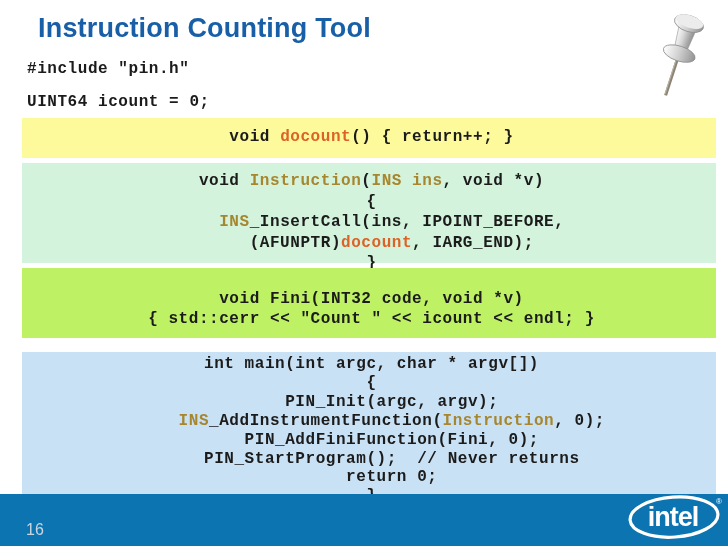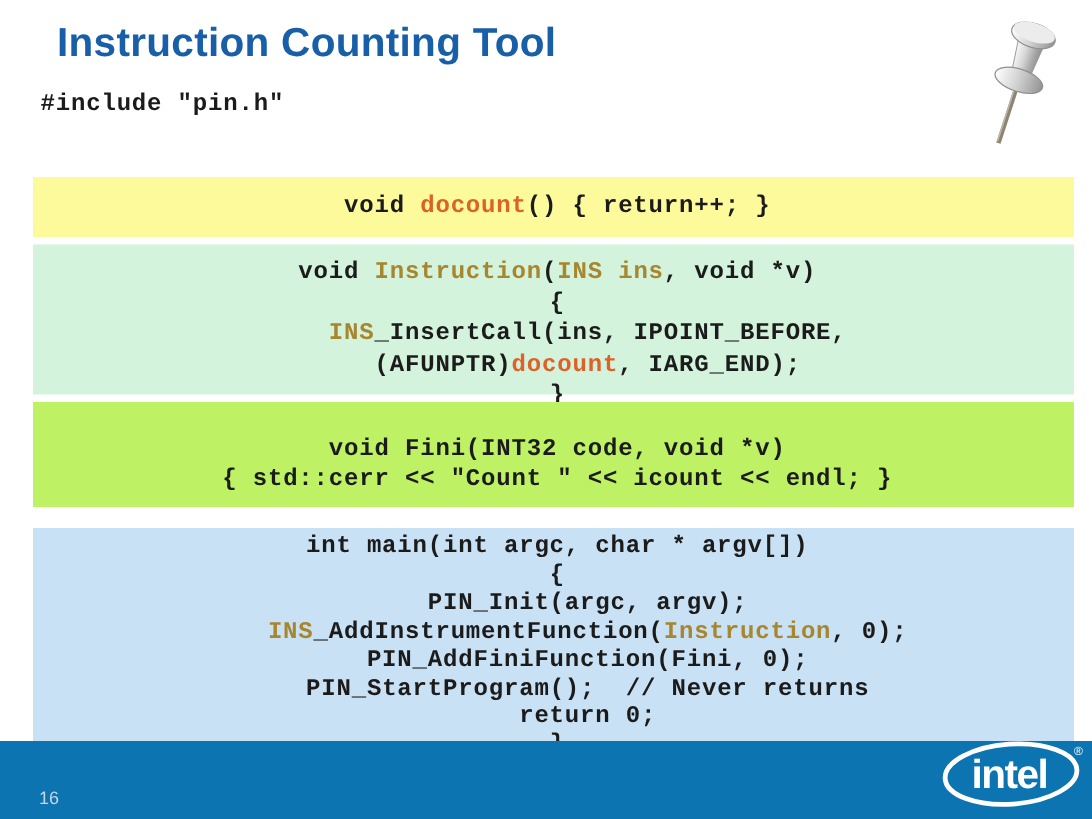--- a/index.html
+++ b/index.html
@@ -48,21 +48,21 @@
   .block-3{top:352px;height:151px;padding-top:3px;}
   .block-3 .code-line{line-height:18.9px;}
 
   .pushpin{position:absolute;top:0px;right:6px;}
 
   .footer-bar{
     position:absolute;left:0;top:494px;width:728px;height:52px;
   }
   .page-number{
     position:absolute;left:26px;bottom:7px;
-    font-size:12px;color:#C9D5DF;
+    font-size:16px;color:#C9D5DF;
   }
   .intel-logo{position:absolute;right:3px;bottom:1px;}
 </style>
 </head>
 <body>
 
 <div class="slide">
 
   <div class="page-title" style="color: rgb(24, 95, 168);">Instruction Counting Tool</div>
 
@@ -86,20 +86,21 @@
         <line x1="39" y1="60" x2="39" y2="97" stroke="#bdb7a8" stroke-width="1"></line>
         <path d="M31 25 L49 25 L46 53 L34 53 Z" fill="url(#silverA)" stroke="#9a9a9a" stroke-width="0.6"></path>
         <ellipse cx="40" cy="54" rx="16.5" ry="7.5" fill="url(#silverB)" stroke="#8f8f8f" stroke-width="0.8"></ellipse>
         <ellipse cx="40" cy="22.5" rx="15" ry="8" fill="url(#silverB)" stroke="#8f8f8f" stroke-width="0.8"></ellipse>
         <ellipse cx="40" cy="20.5" rx="14.2" ry="6.2" fill="#ececec"></ellipse>
       </g>
     </svg>
   </div>
 
   <div class="mono header-line l0">#include "pin.h"</div>
+  <div class="mono header-line l1">UINT64 icount = 0;</div>
 
   <div class="code-block mono block-0" style="background: rgb(253, 250, 156);"><div class="code-line"><span style="color: rgb(27, 27, 27);">void </span><span style="color: rgb(221, 98, 39);">docount</span><span style="color: rgb(27, 27, 27);">() { return++; }</span></div></div>
   <div class="code-block mono block-1" style="background: rgb(211, 243, 220);"><div class="code-line"><span style="color: rgb(27, 27, 27);">void </span><span style="color: rgb(166, 134, 46);">Instruction</span><span style="color: rgb(27, 27, 27);">(</span><span style="color: rgb(166, 134, 46);">INS ins</span><span style="color: rgb(27, 27, 27);">, void *v)</span></div><div class="code-line"><span style="color: rgb(27, 27, 27);">{</span></div><div class="code-line"><span style="color: rgb(27, 27, 27);">    </span><span style="color: rgb(166, 134, 46);">INS</span><span style="color: rgb(27, 27, 27);">_InsertCall(ins, IPOINT_BEFORE,</span></div><div class="code-line"><span style="color: rgb(27, 27, 27);">    (AFUNPTR)</span><span style="color: rgb(221, 98, 39);">docount</span><span style="color: rgb(27, 27, 27);">, IARG_END);</span></div><div class="code-line"><span style="color: rgb(27, 27, 27);">}</span></div></div>
   <div class="code-block mono block-2" style="background: #bef264;"><div class="code-line"><span style="color: rgb(27, 27, 27);">void Fini(INT32 code, void *v)</span></div><div class="code-line"><span style="color: rgb(27, 27, 27);">{ std::cerr &lt;&lt; "Count " &lt;&lt; icount &lt;&lt; endl; }</span></div></div>
   <div class="code-block mono block-3" style="background: rgb(201, 225, 244);"><div class="code-line"><span style="color: rgb(27, 27, 27);">int main(int argc, char * argv[])</span></div><div class="code-line"><span style="color: rgb(27, 27, 27);">{</span></div><div class="code-line"><span style="color: rgb(27, 27, 27);">    PIN_Init(argc, argv);</span></div><div class="code-line"><span style="color: rgb(27, 27, 27);">    </span><span style="color: rgb(166, 134, 46);">INS</span><span style="color: rgb(27, 27, 27);">_AddInstrumentFunction(</span><span style="color: rgb(166, 134, 46);">Instruction</span><span style="color: rgb(27, 27, 27);">, 0);</span></div><div class="code-line"><span style="color: rgb(27, 27, 27);">    PIN_AddFiniFunction(Fini, 0);</span></div><div class="code-line"><span style="color: rgb(27, 27, 27);">    PIN_StartProgram();  // Never returns</span></div><div class="code-line"><span style="color: rgb(27, 27, 27);">    return 0;</span></div><div class="code-line"><span style="color: rgb(27, 27, 27);">}</span></div></div>
 
   <div class="footer-bar" style="background: rgb(12, 116, 176);">
     <span class="page-number" style="color: rgb(201, 213, 223);">16</span>
     <span class="intel-logo">
       <svg width="98" height="50" viewBox="0 0 98 50">

